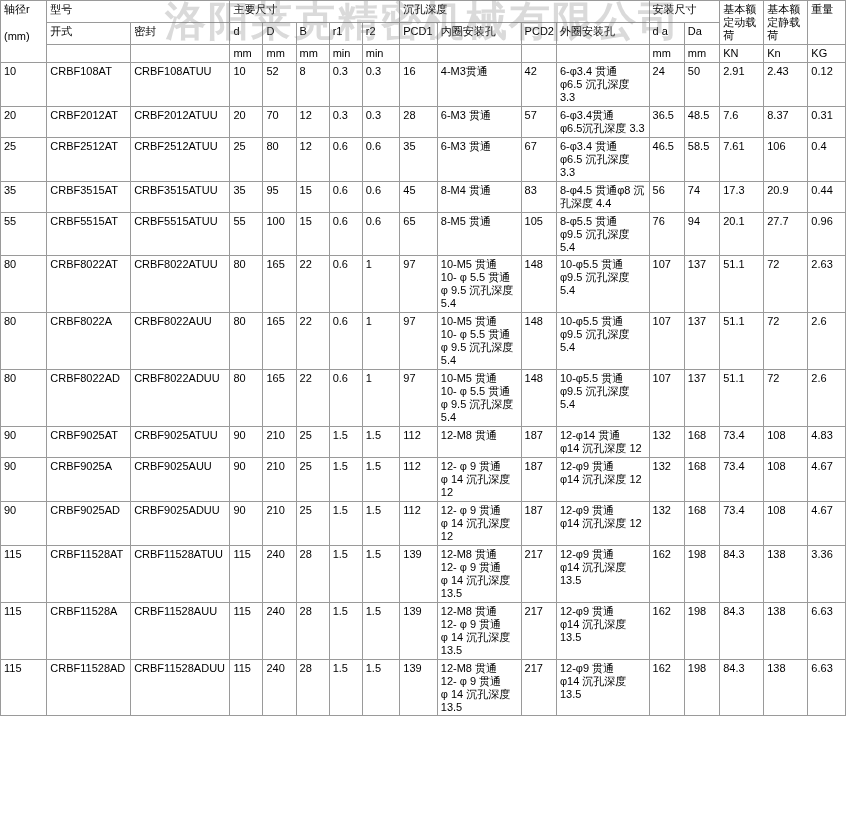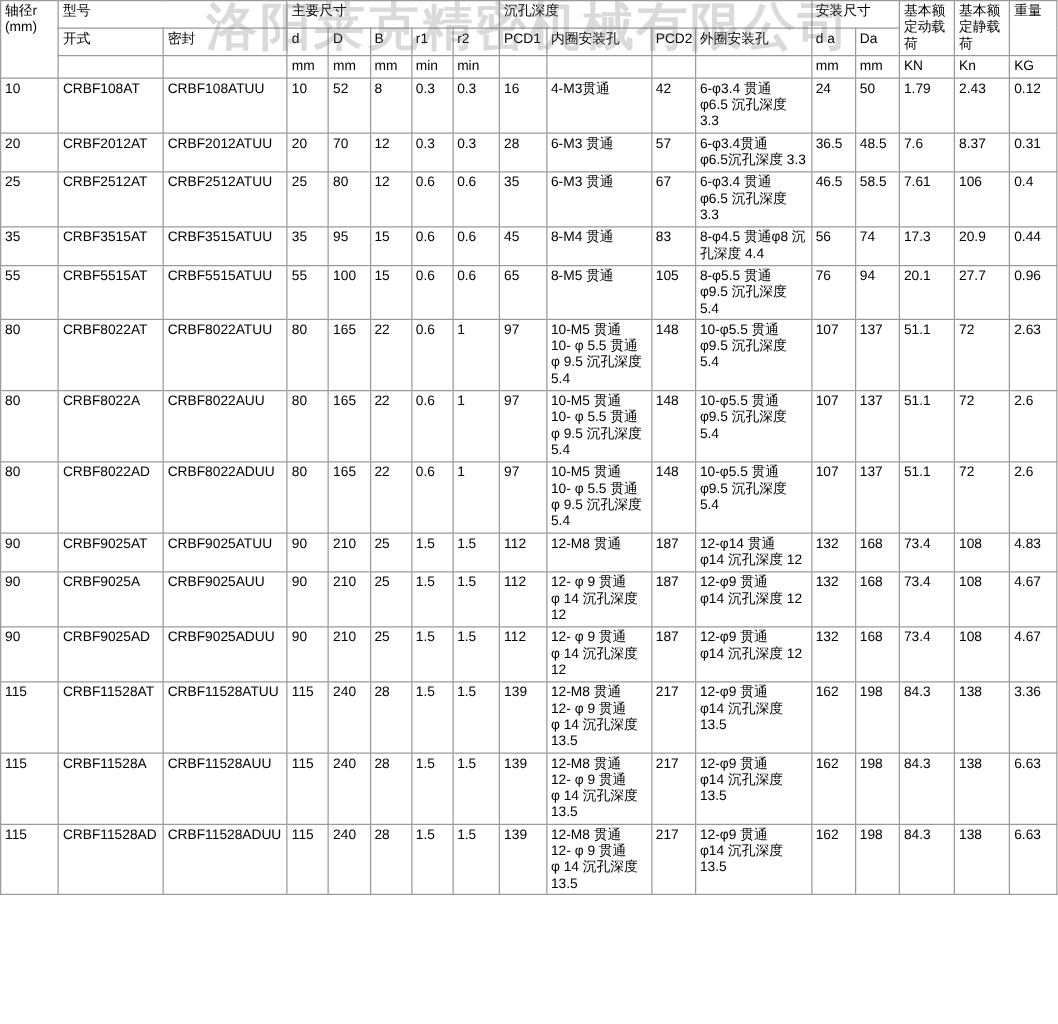--- a/index.html
+++ b/index.html
@@ -108,21 +108,21 @@
       <col class="c12">
         <col class="c13">
         <col class="c14">
         <col class="c15">
         <col class="c16">
     </colgroup>
     <thead>
       <tr>
         <td rowspan="3" class="hdr-main">
           <div>轴径r</div>
-          <div style="">(mm)</div>
+          <div style="margin-top:14px">(mm)</div>
         </td>
         <td colspan="2" class="hdr-main">型号</td>
         <td colspan="5" class="hdr-main">主要尺寸</td>
         <td colspan="4" class="hdr-main">沉孔深度</td>
         <td colspan="2" class="hdr-main">安装尺寸</td>
         <td rowspan="2" class="hdr-main">基本额定动载荷</td>
         <td rowspan="2" class="hdr-main">基本额定静载荷</td>
         <td rowspan="2" class="hdr-main">重量</td>
       </tr>
       <tr>
@@ -168,21 +168,21 @@
           <td>52</td>
           <td>8</td>
           <td>0.3</td>
           <td>0.3</td>
           <td>16</td>
           <td>4-M3贯通</td>
           <td>42</td>
           <td>6-φ3.4 贯通<br>φ6.5 沉孔深度 3.3</td>
           <td>24</td>
           <td>50</td>
-          <td>1.79</td>
+          <td>2.91</td>
           <td>2.43</td>
           <td>0.12</td>
         </tr>
         <tr>
           <td>20</td>
           <td>CRBF2012AT</td>
           <td>CRBF2012ATUU</td>
           <td>20</td>
           <td>70</td>
           <td>12</td>

